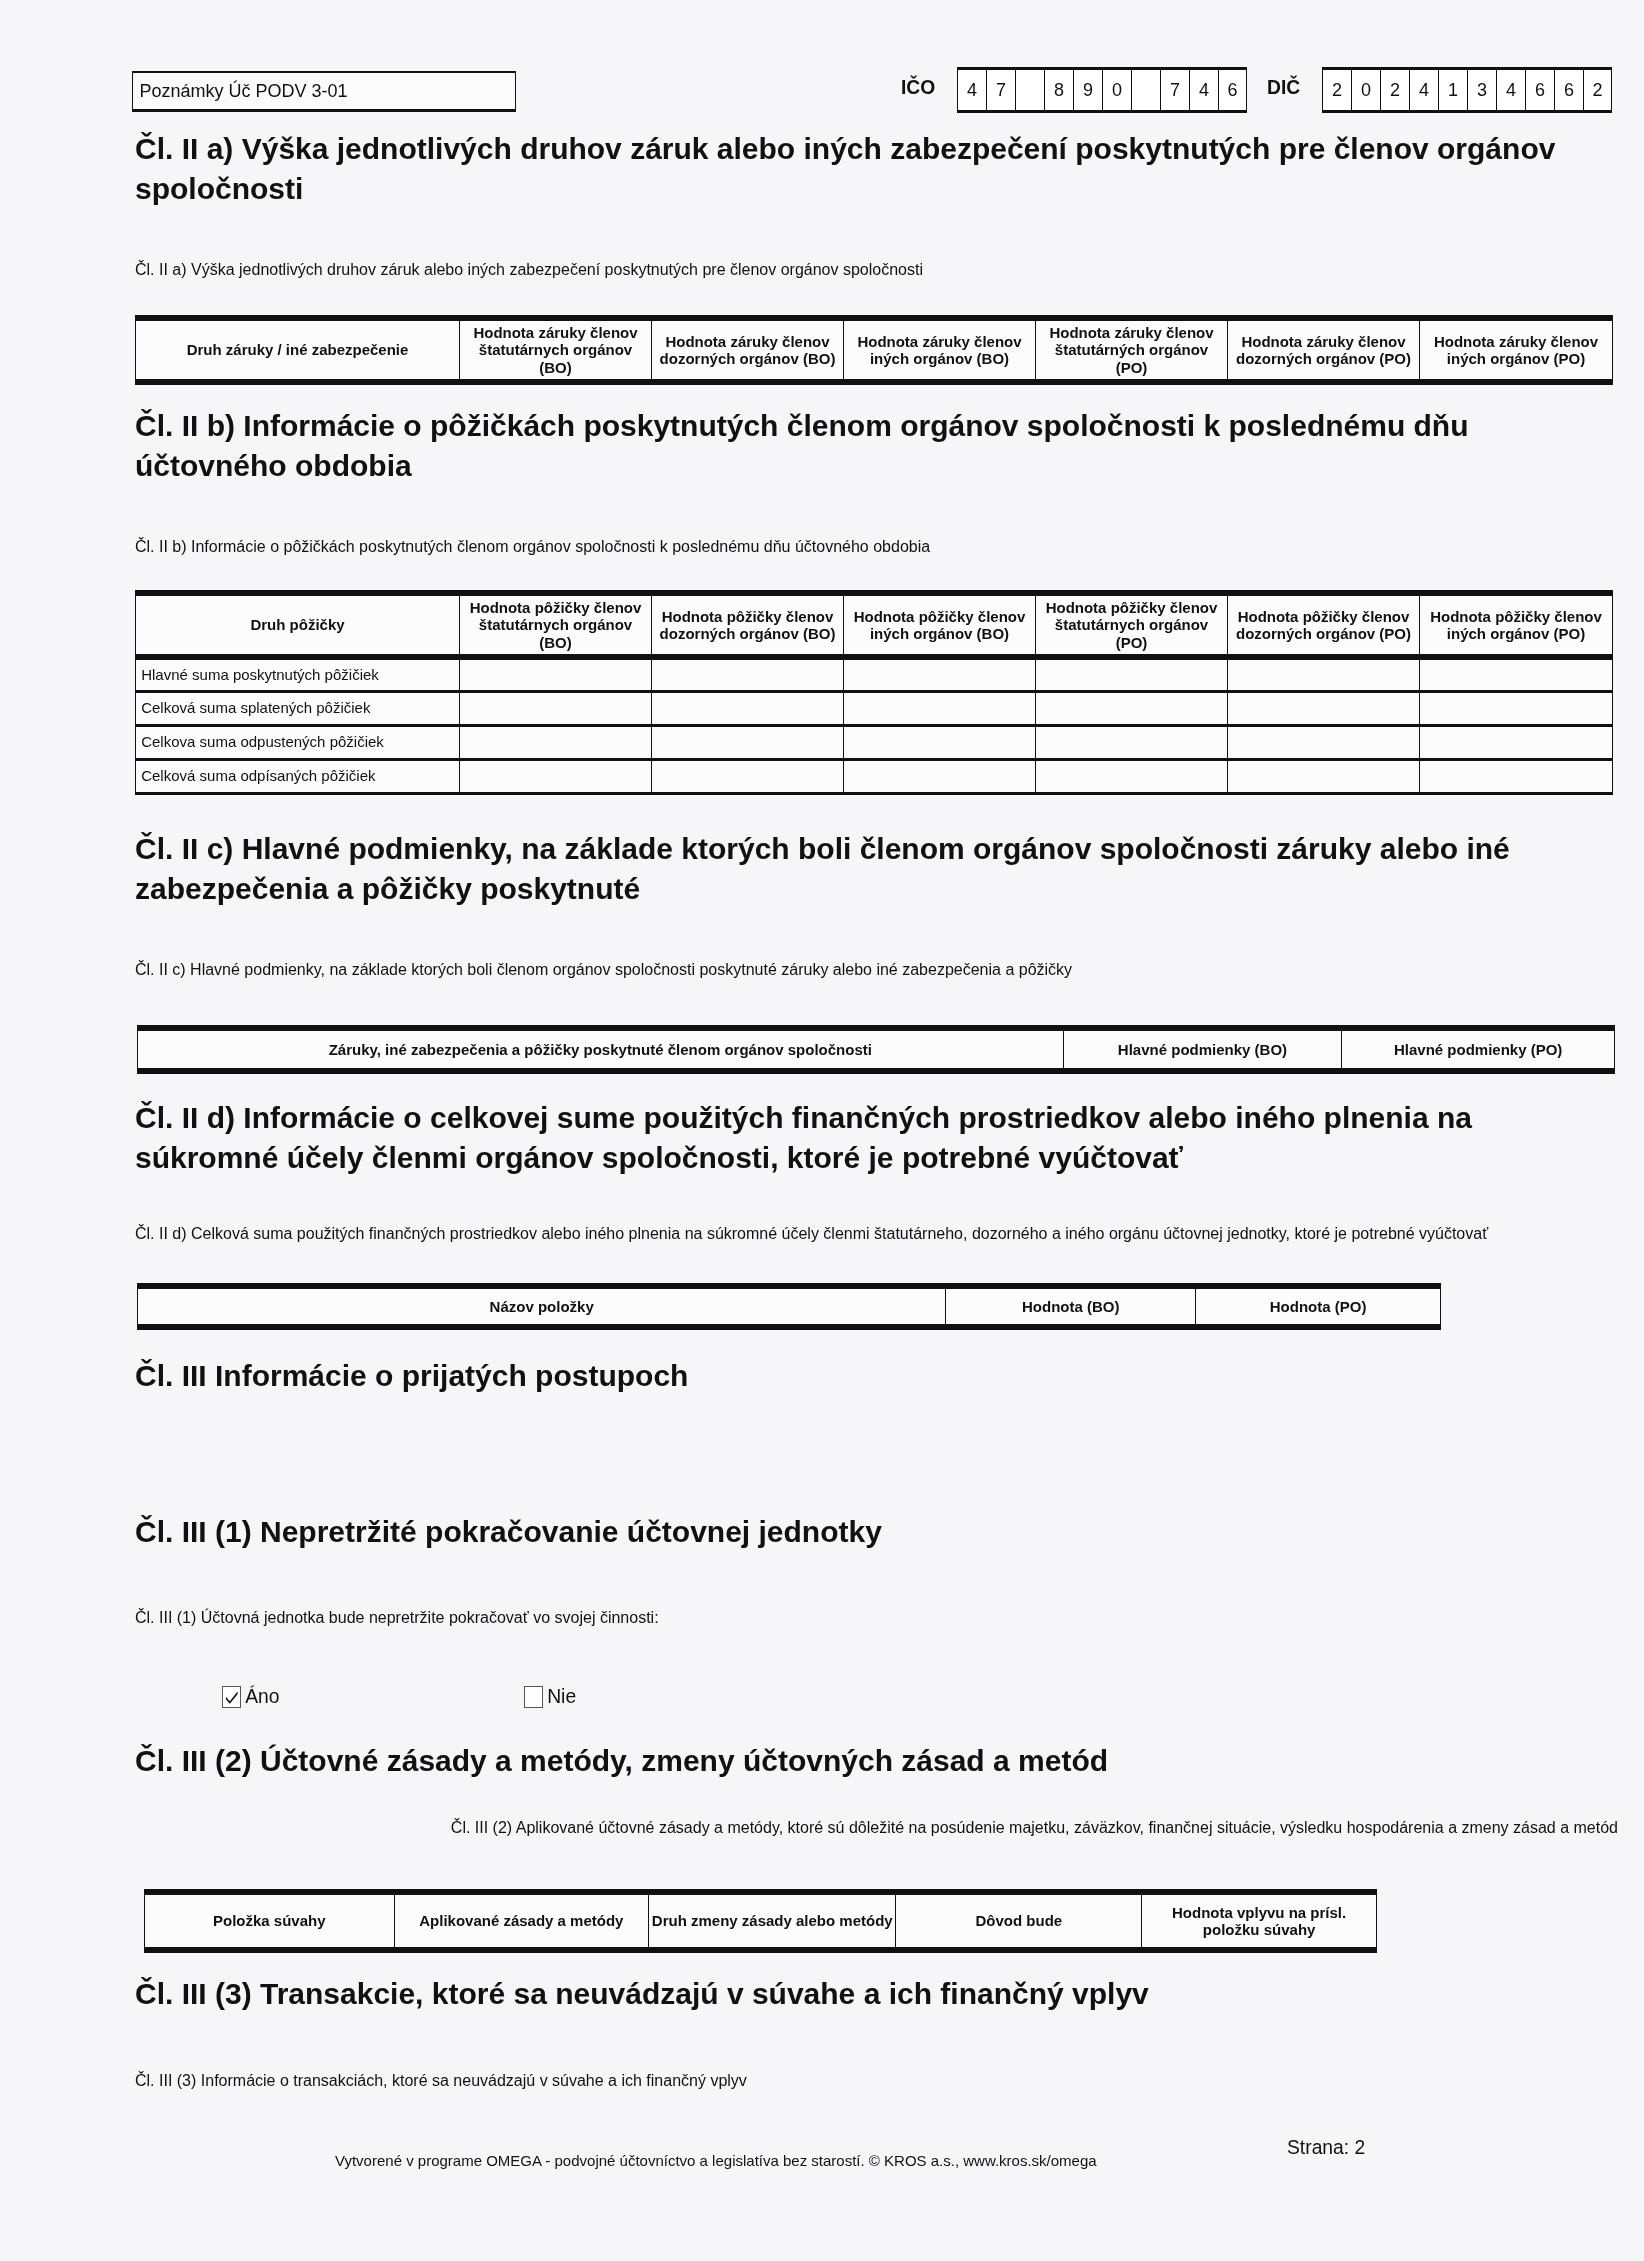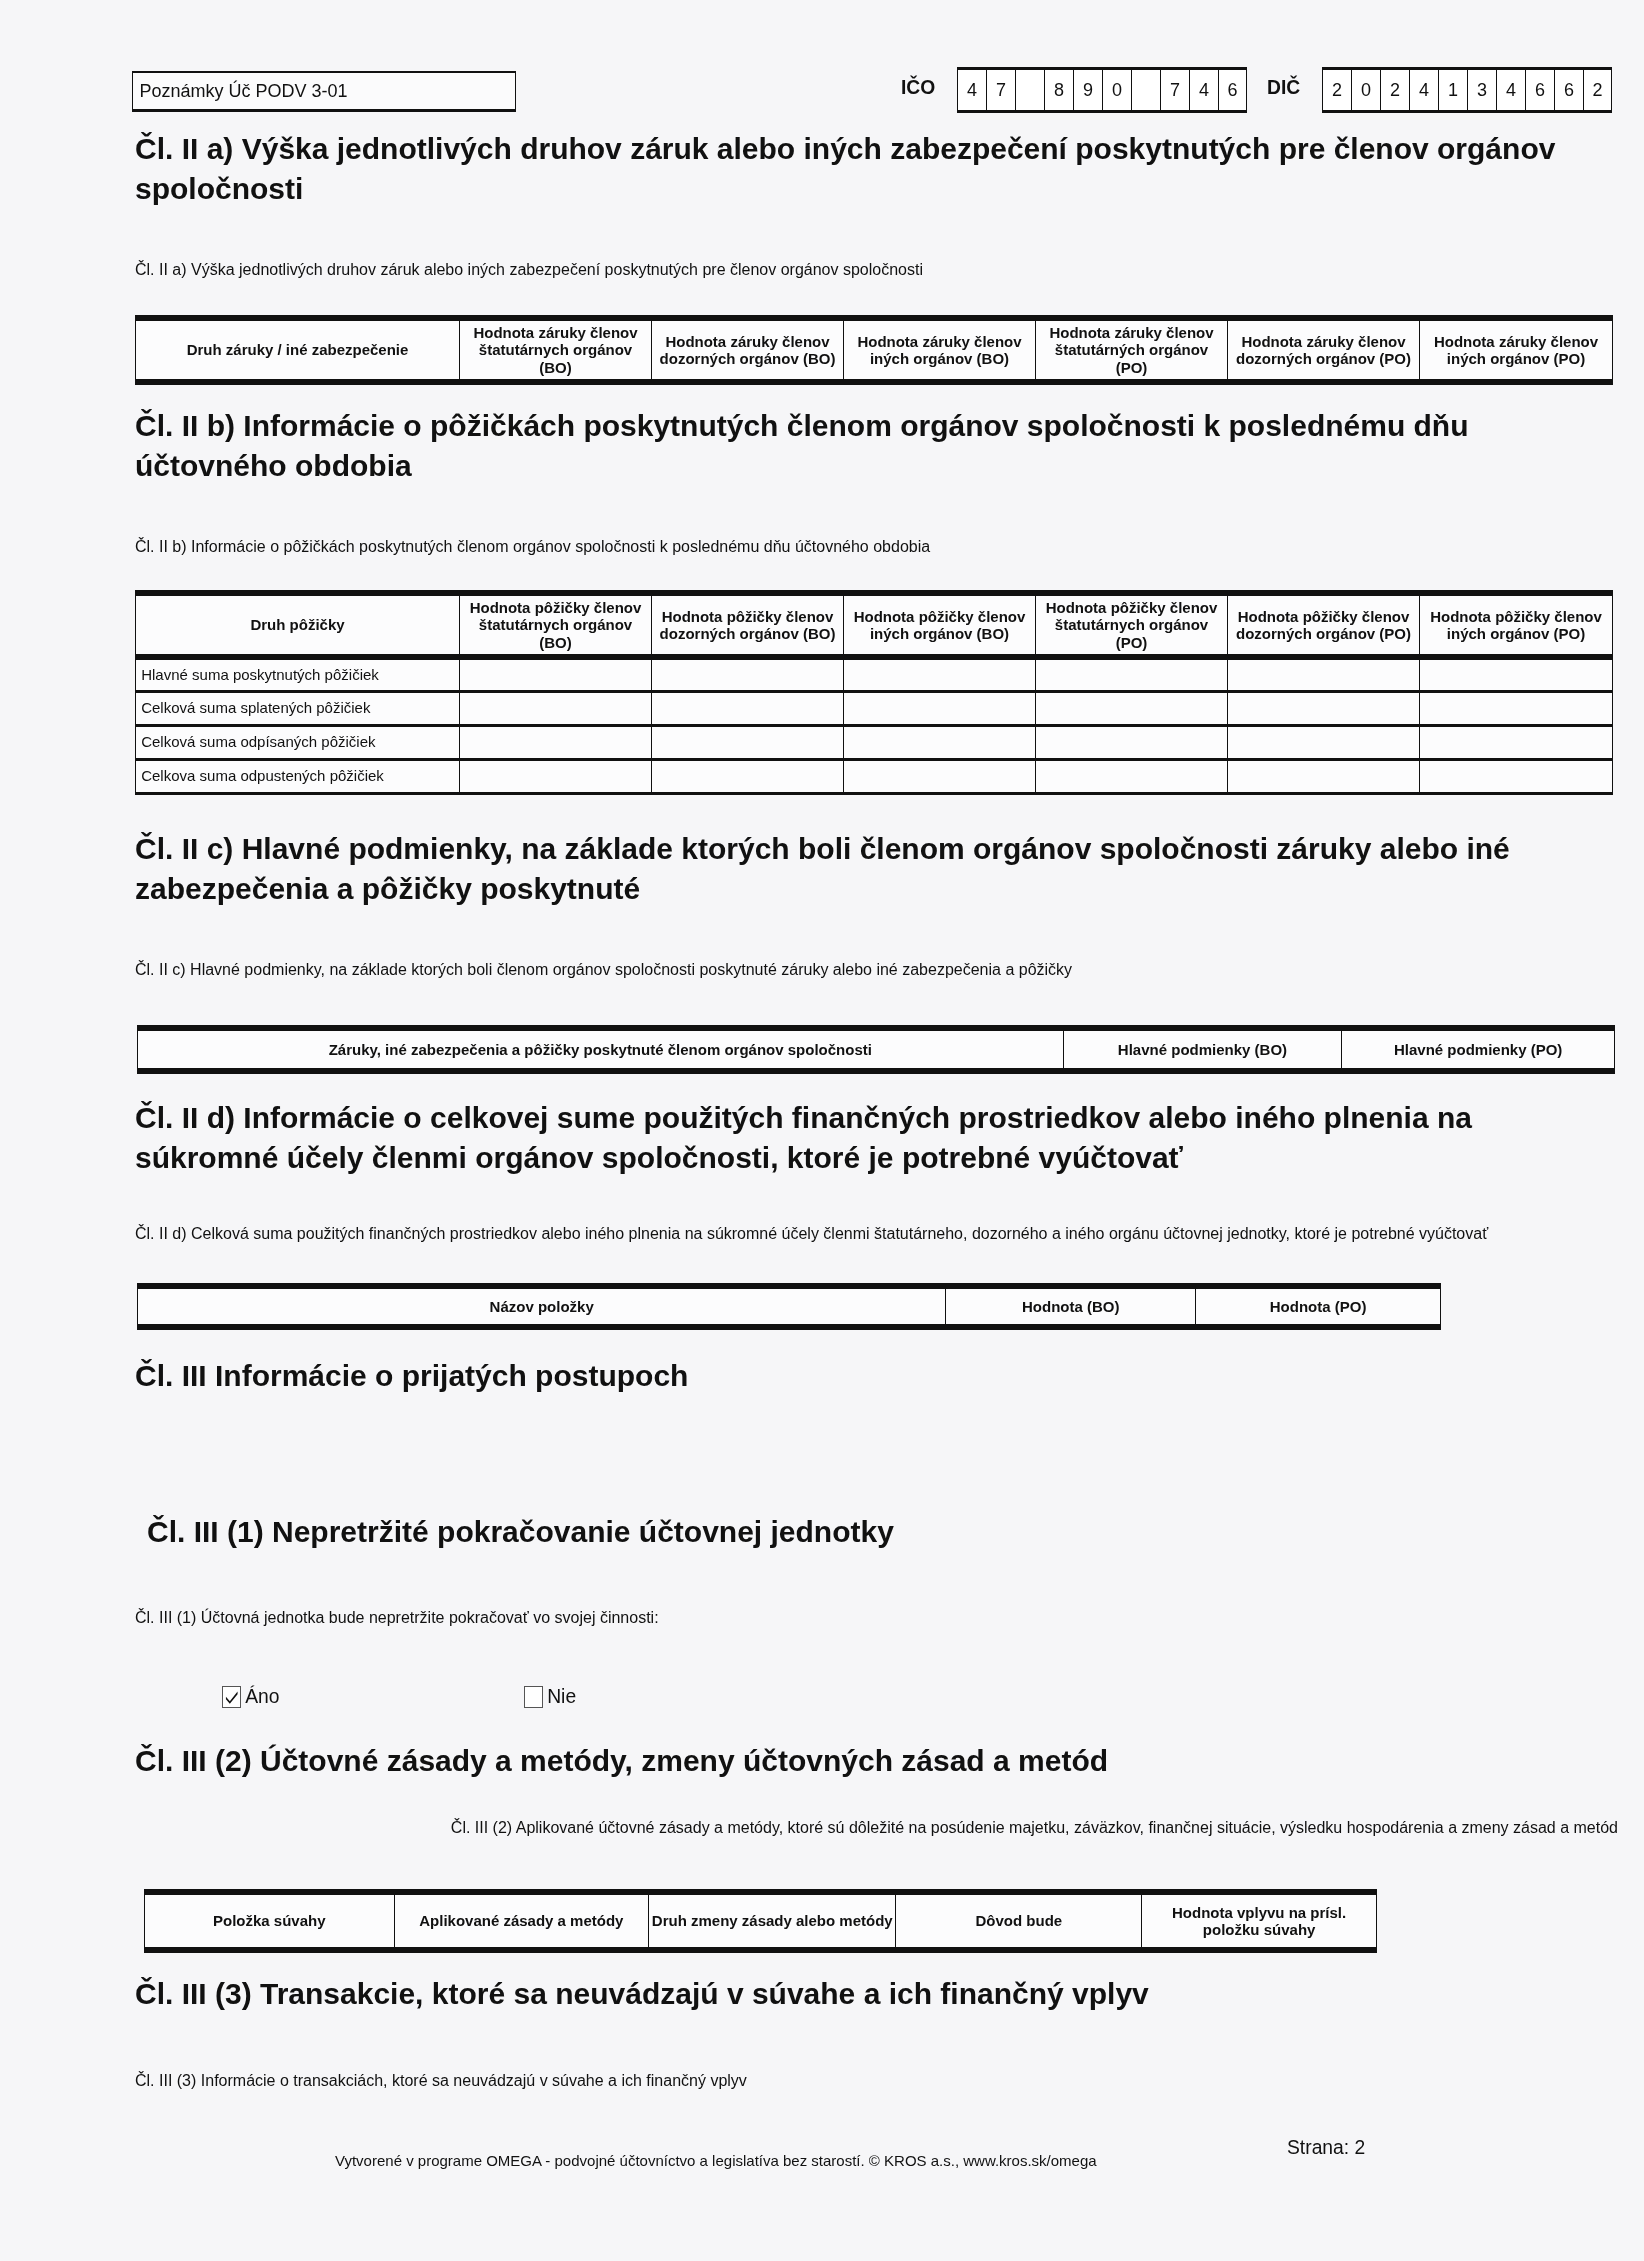--- a/index.html
+++ b/index.html
@@ -134,30 +134,30 @@
     <tr style="height:34px;">
       <td class="rowlabel">Celková suma splatených pôžičiek</td>
       <td></td>
       <td></td>
       <td></td>
       <td></td>
       <td></td>
       <td></td>
     </tr>
     <tr style="height:34px;">
+      <td class="rowlabel">Celkova suma odpustených pôžičiek</td>
+      <td></td>
+      <td></td>
+      <td></td>
+      <td></td>
+      <td></td>
+      <td></td>
+    </tr>
+    <tr style="height:34px;">
       <td class="rowlabel">Celková suma odpísaných pôžičiek</td>
-      <td></td>
-      <td></td>
-      <td></td>
-      <td></td>
-      <td></td>
-      <td></td>
-    </tr>
-    <tr style="height:34px;">
-      <td class="rowlabel">Celkova suma odpustených pôžičiek</td>
       <td></td>
       <td></td>
       <td></td>
       <td></td>
       <td></td>
       <td></td>
     </tr>
   </tbody>
 </table>
 
@@ -190,21 +190,21 @@
       <tr style="height:41px;">
     <th>Názov položky</th>
     <th>Hodnota (BO)</th>
     <th>Hodnota (PO)</th>
   </tr>
     </thead>
 </table>
 
 <div class="abs h1" style="top:1356px;">Čl. III Informácie o prijatých postupoch</div>
 
-<div class="abs h1" style="top:1512px;margin-left:12px;">Čl. III (1) Nepretržité pokračovanie účtovnej jednotky</div>
+<div class="abs h1" style="top:1512px;">Čl. III (1) Nepretržité pokračovanie účtovnej jednotky</div>
 <div class="abs sub" style="top:1607px;">Čl. III (1) Účtovná jednotka bude nepretržite pokračovať vo svojej činnosti:</div>
 <div class="abs check-row" style="left:222px;">
   <span class="cbox">
     <svg viewBox="0 0 24 24">
         <path d="M3 12 L9 19 L21 4 L21 8 L9 23 L3 16 Z" fill="#111"></path>
       </svg>
   </span>
   <span>Áno</span>
 </div>
 <div class="abs check-row" style="left:524px;">

